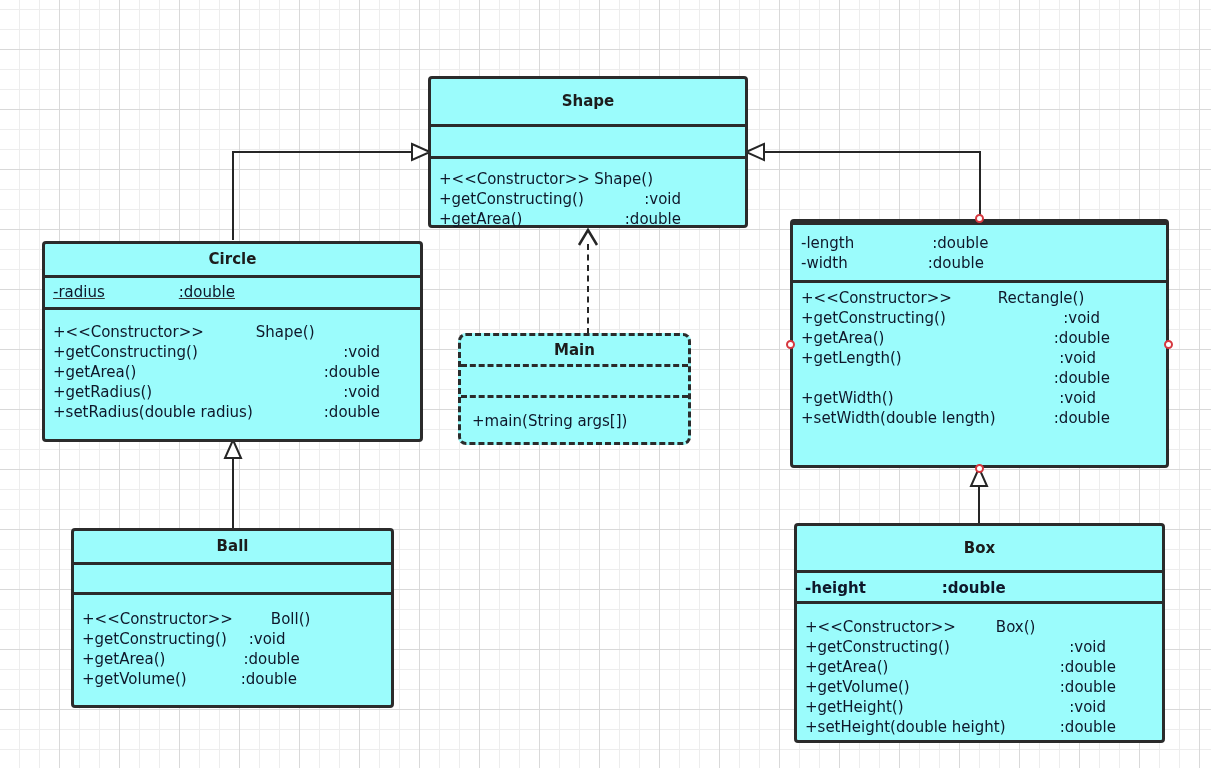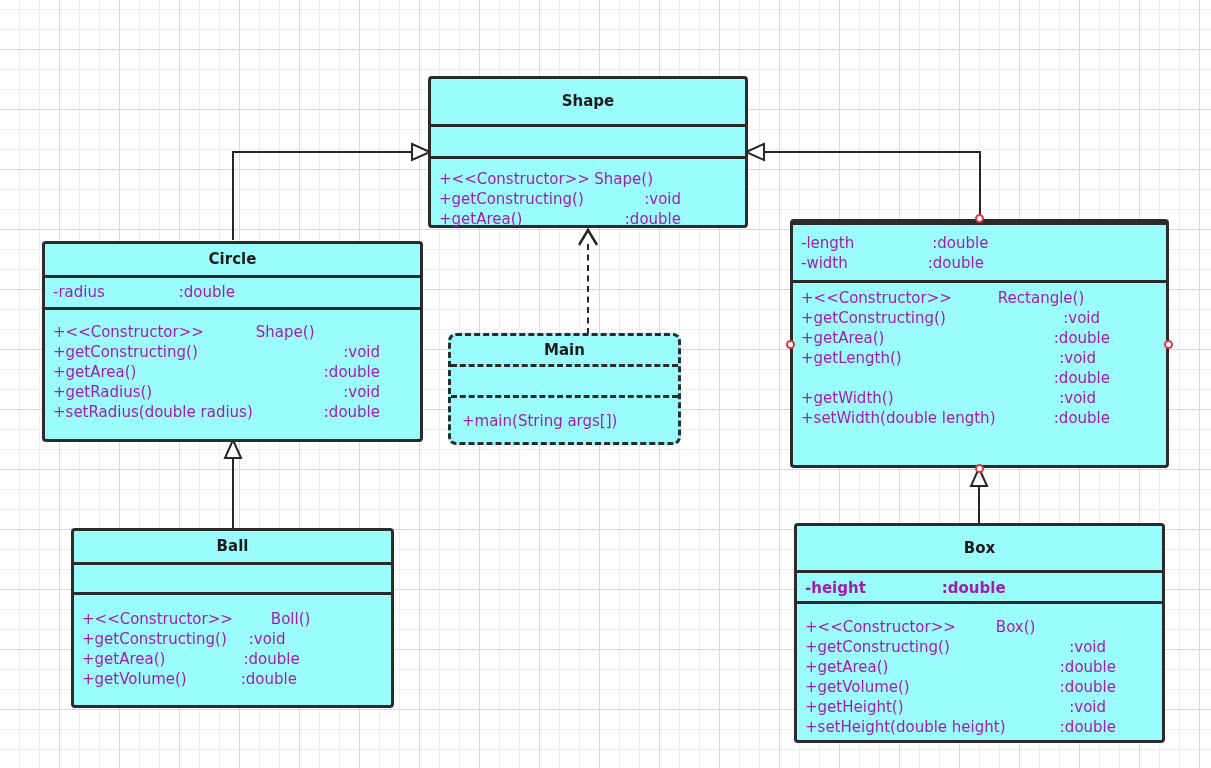--- a/index.html
+++ b/index.html
@@ -55,21 +55,21 @@
   }
   .cls-compartment {
     padding: 0 0 0 8px;
     box-sizing: border-box;
   }
   .row {
     display: flex;
     font-size: 15px;
     line-height: 20px;
     white-space: pre;
-    color: #a21caf;
+    color: #0f172a;
   }
   .row .sig { flex: 0 0 auto; }
   .row .ret { flex: 0 0 auto; }
   .spacer { flex: 1 1 auto; }
 
   
   .line-h, .line-v {
     position: absolute;
     background: #262626;
   }
@@ -149,21 +149,21 @@
         <span class="spacer"></span>
         <span class="ret">:double</span>
         <span style="width:58px;"></span>
       </div>
     </div>
   </div>
 
   <div class="uml-class" style="left:42px; top:241px; width:381px; height:201px;">
     <div class="cls-title" style="height:31px;">Circle</div>
     <div class="cls-sep"></div>
-    <div class="cls-compartment" style="height:29px; padding-top:4px; padding-right:6px;">
+    <div class="cls-compartment" style="height:29px; padding-top:4px; padding-right:6px;text-decoration:underline;">
       <div class="row">
         <span class="sig">-radius</span>
         <span style="width:74px;"></span>
         <span class="ret">:double</span>
       </div>
     </div>
     <div class="cls-sep"></div>
     <div class="cls-compartment" style="padding-top:12px; padding-right:6px;">
       <div class="row">
         <span class="sig">+&lt;&lt;Constructor&gt;&gt;</span>
@@ -328,21 +328,21 @@
       </div>
       <div class="row">
         <span class="sig">+setHeight(double height)</span>
         <span class="spacer"></span>
         <span class="ret">:double</span>
         <span style="width:40px;"></span>
       </div>
     </div>
   </div>
 
-  <div class="uml-class dashed" style="left:448px; top:333px; width:233px; height:112px;">
+  <div class="uml-class dashed" style="left:458px; top:333px; width:233px; height:112px;">
     <div class="cls-title" style="height:28px;">Main</div>
     <div class="cls-sep"></div>
     <div class="cls-compartment" style="height:28px;"></div>
     <div class="cls-sep"></div>
     <div class="cls-compartment" style="padding-top:13px; padding-left:11px;">
       <div class="row">
         <span class="sig">+main(String args[])</span>
       </div>
     </div>
   </div>

